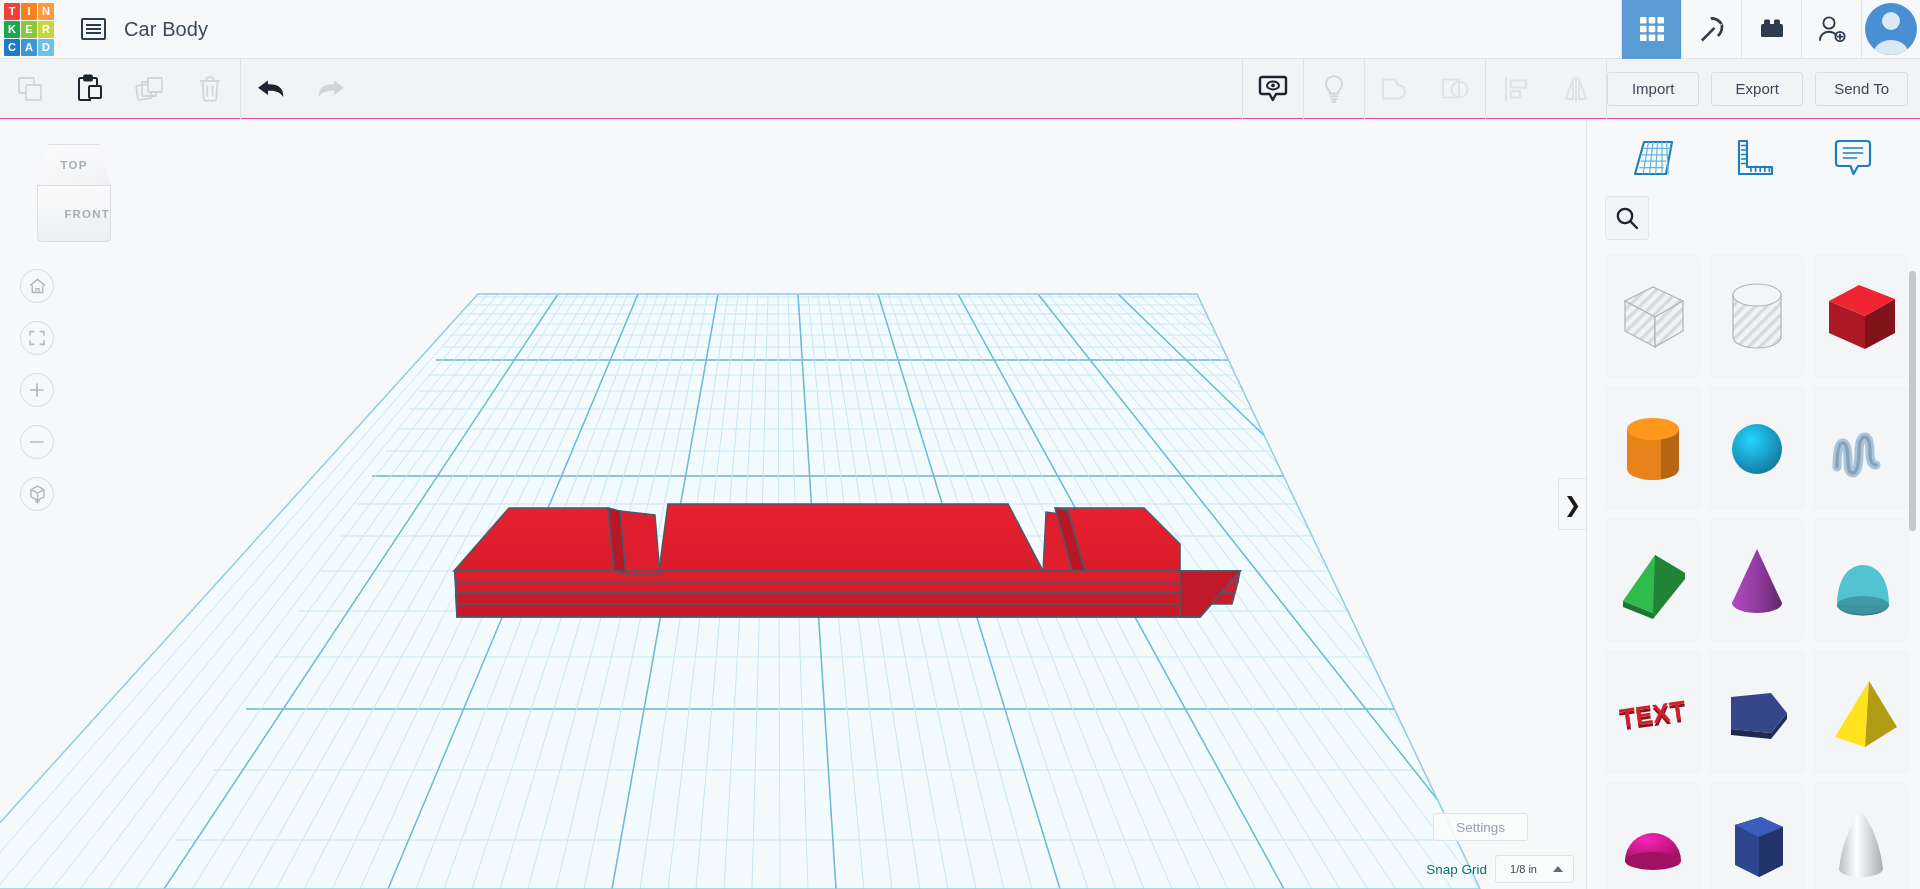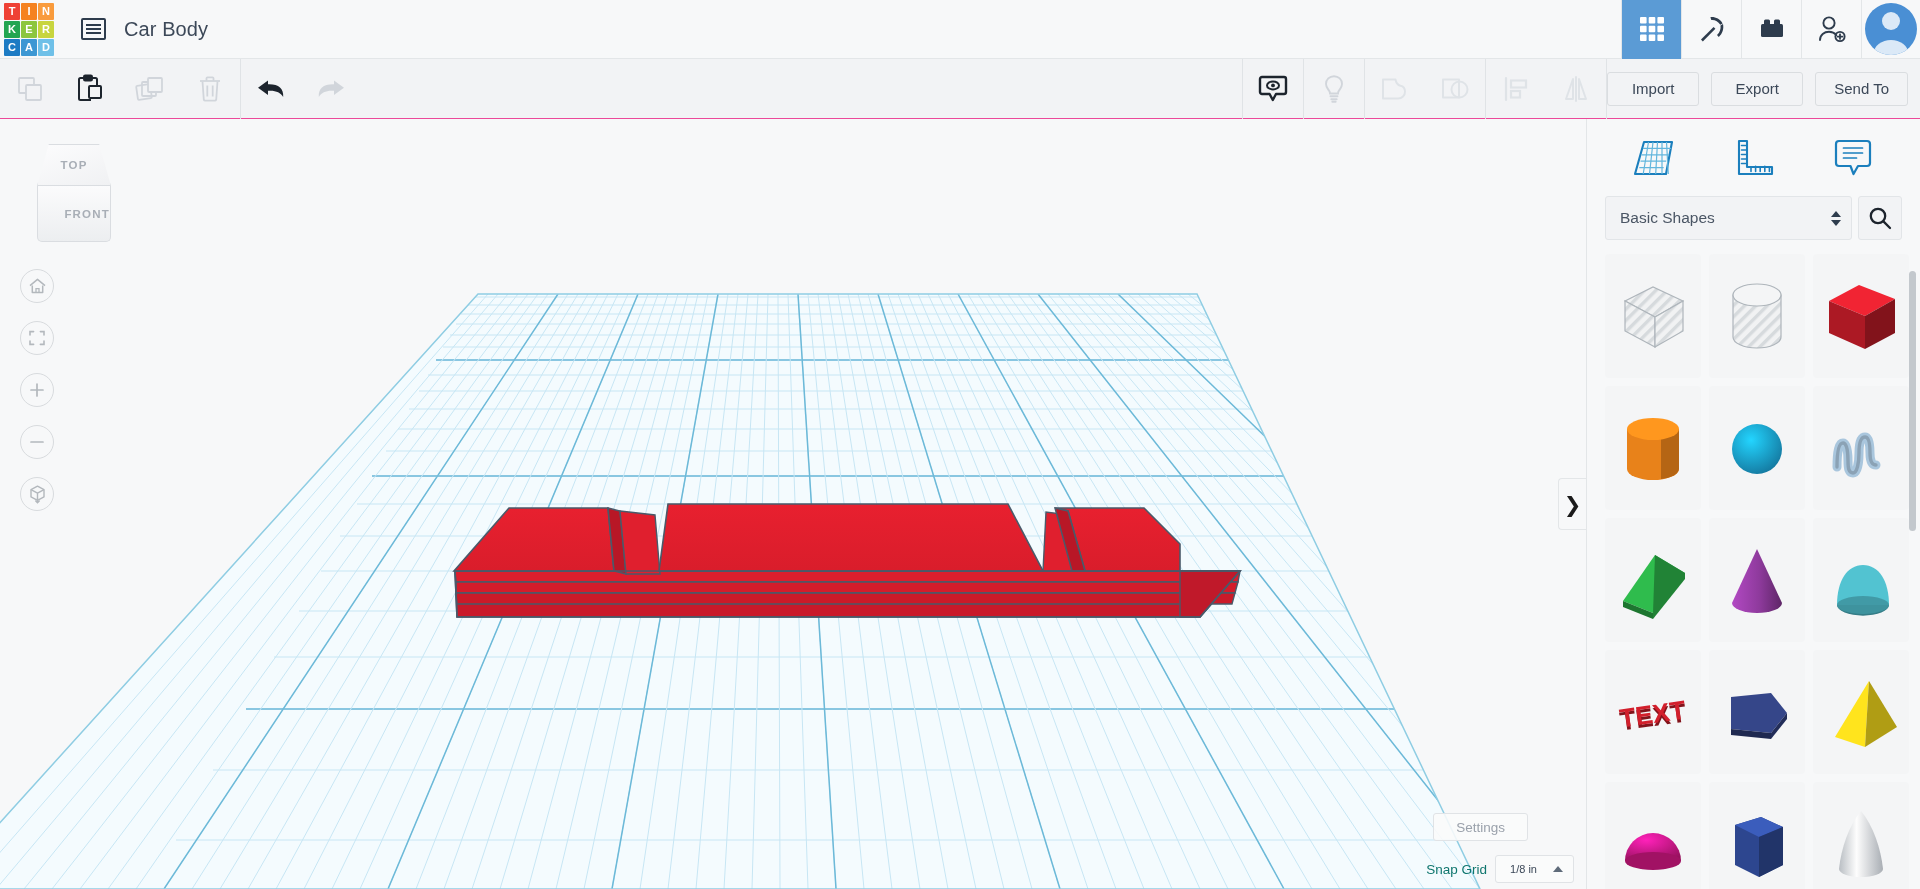--- a/index.html
+++ b/index.html
@@ -667,27 +667,20 @@
         <svg width="48" height="44" viewBox="0 0 48 44">
           <path d="M10 5h28a3 3 0 0 1 3 3v19a3 3 0 0 1-3 3h-9l-4.5 8-3-8H10a3 3 0 0 1-3-3V8a3 3 0 0 1 3-3z" fill="none" stroke="#1b7fbd" stroke-width="2.2" stroke-linejoin="round"></path>
           <g stroke="#1b7fbd" stroke-width="1.7" stroke-linecap="round">
             <path d="M14.5 12h19M14.5 17h19M14.5 22h13"></path>
           </g>
         </svg>
       </div>
     </div>
 
     <div class="panel-picker">
-      <div class="picker-select">
-        <span class="picker-label">Basic Shapes</span>
-        <span class="stepper">
-          <i class="up"></i>
-            <i class="dn"></i>
-        </span>
-      </div>
       <div class="search-btn">
         <svg width="26" height="26" viewBox="0 0 26 26">
           <g fill="none" stroke="#1d242d" stroke-width="2.3" stroke-linecap="round">
             <circle cx="11" cy="11" r="7.2"></circle>
             <path d="M16.4 16.4L23 23"></path>
           </g>
         </svg>
       </div>
     </div>
 

